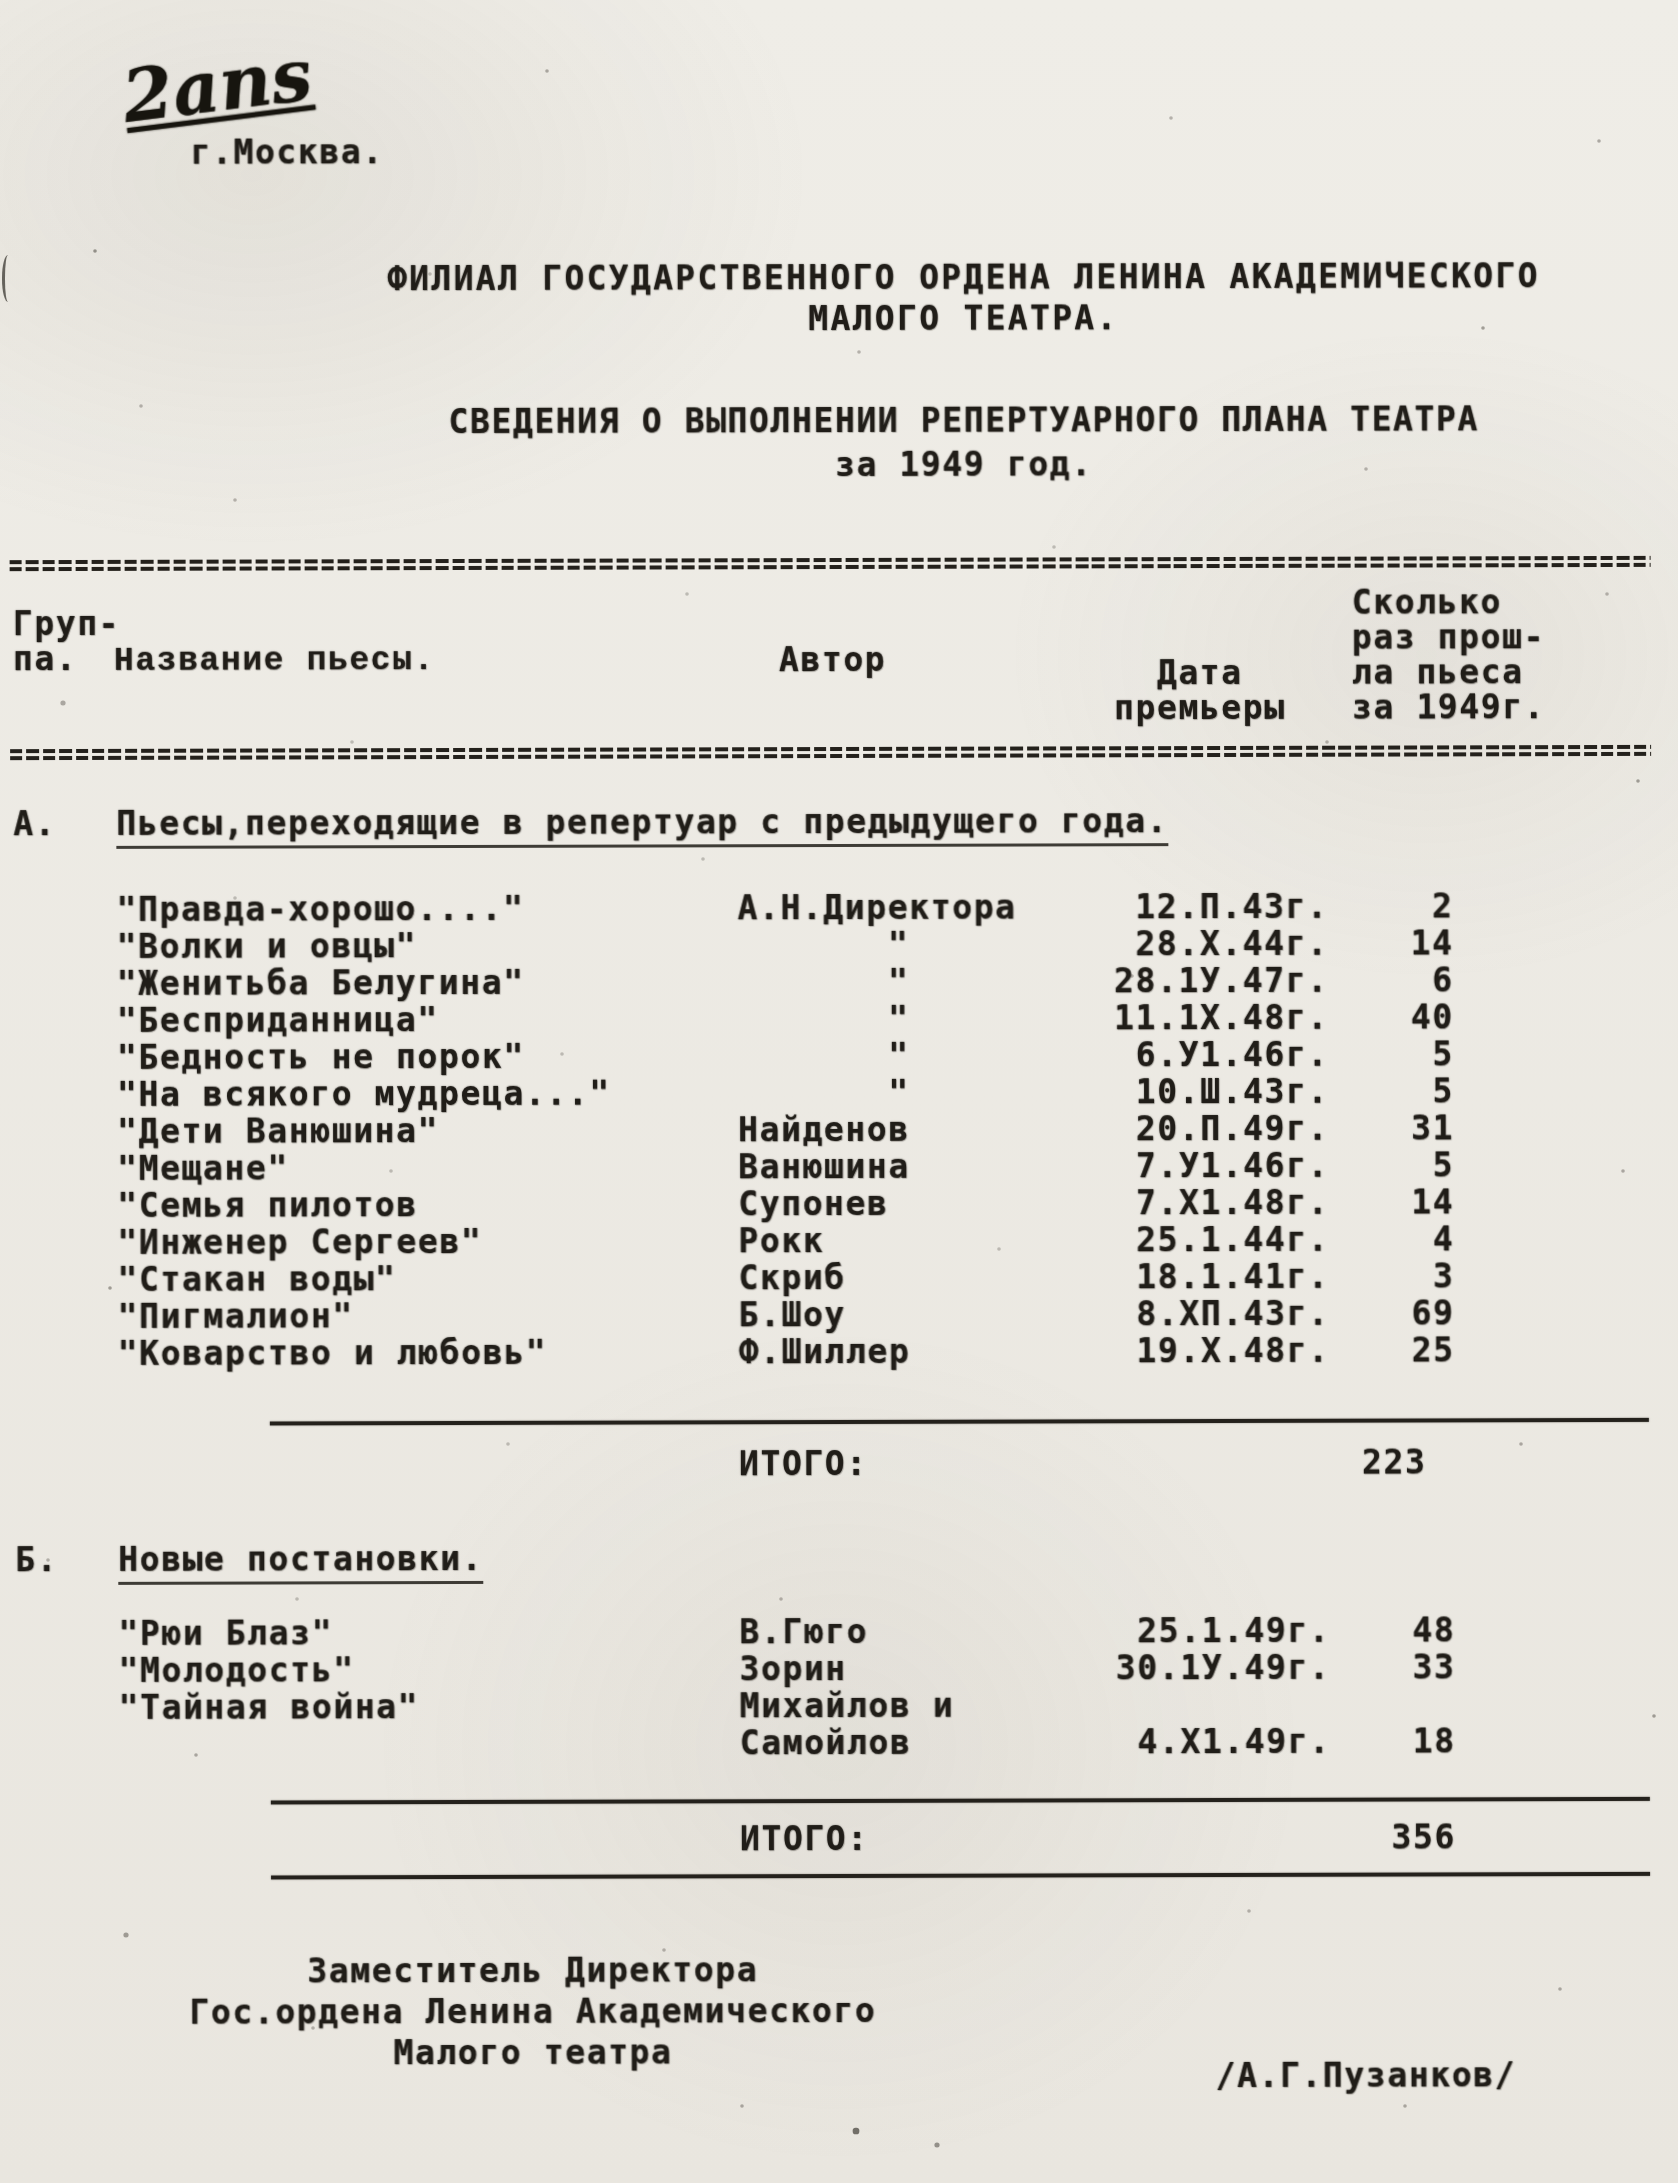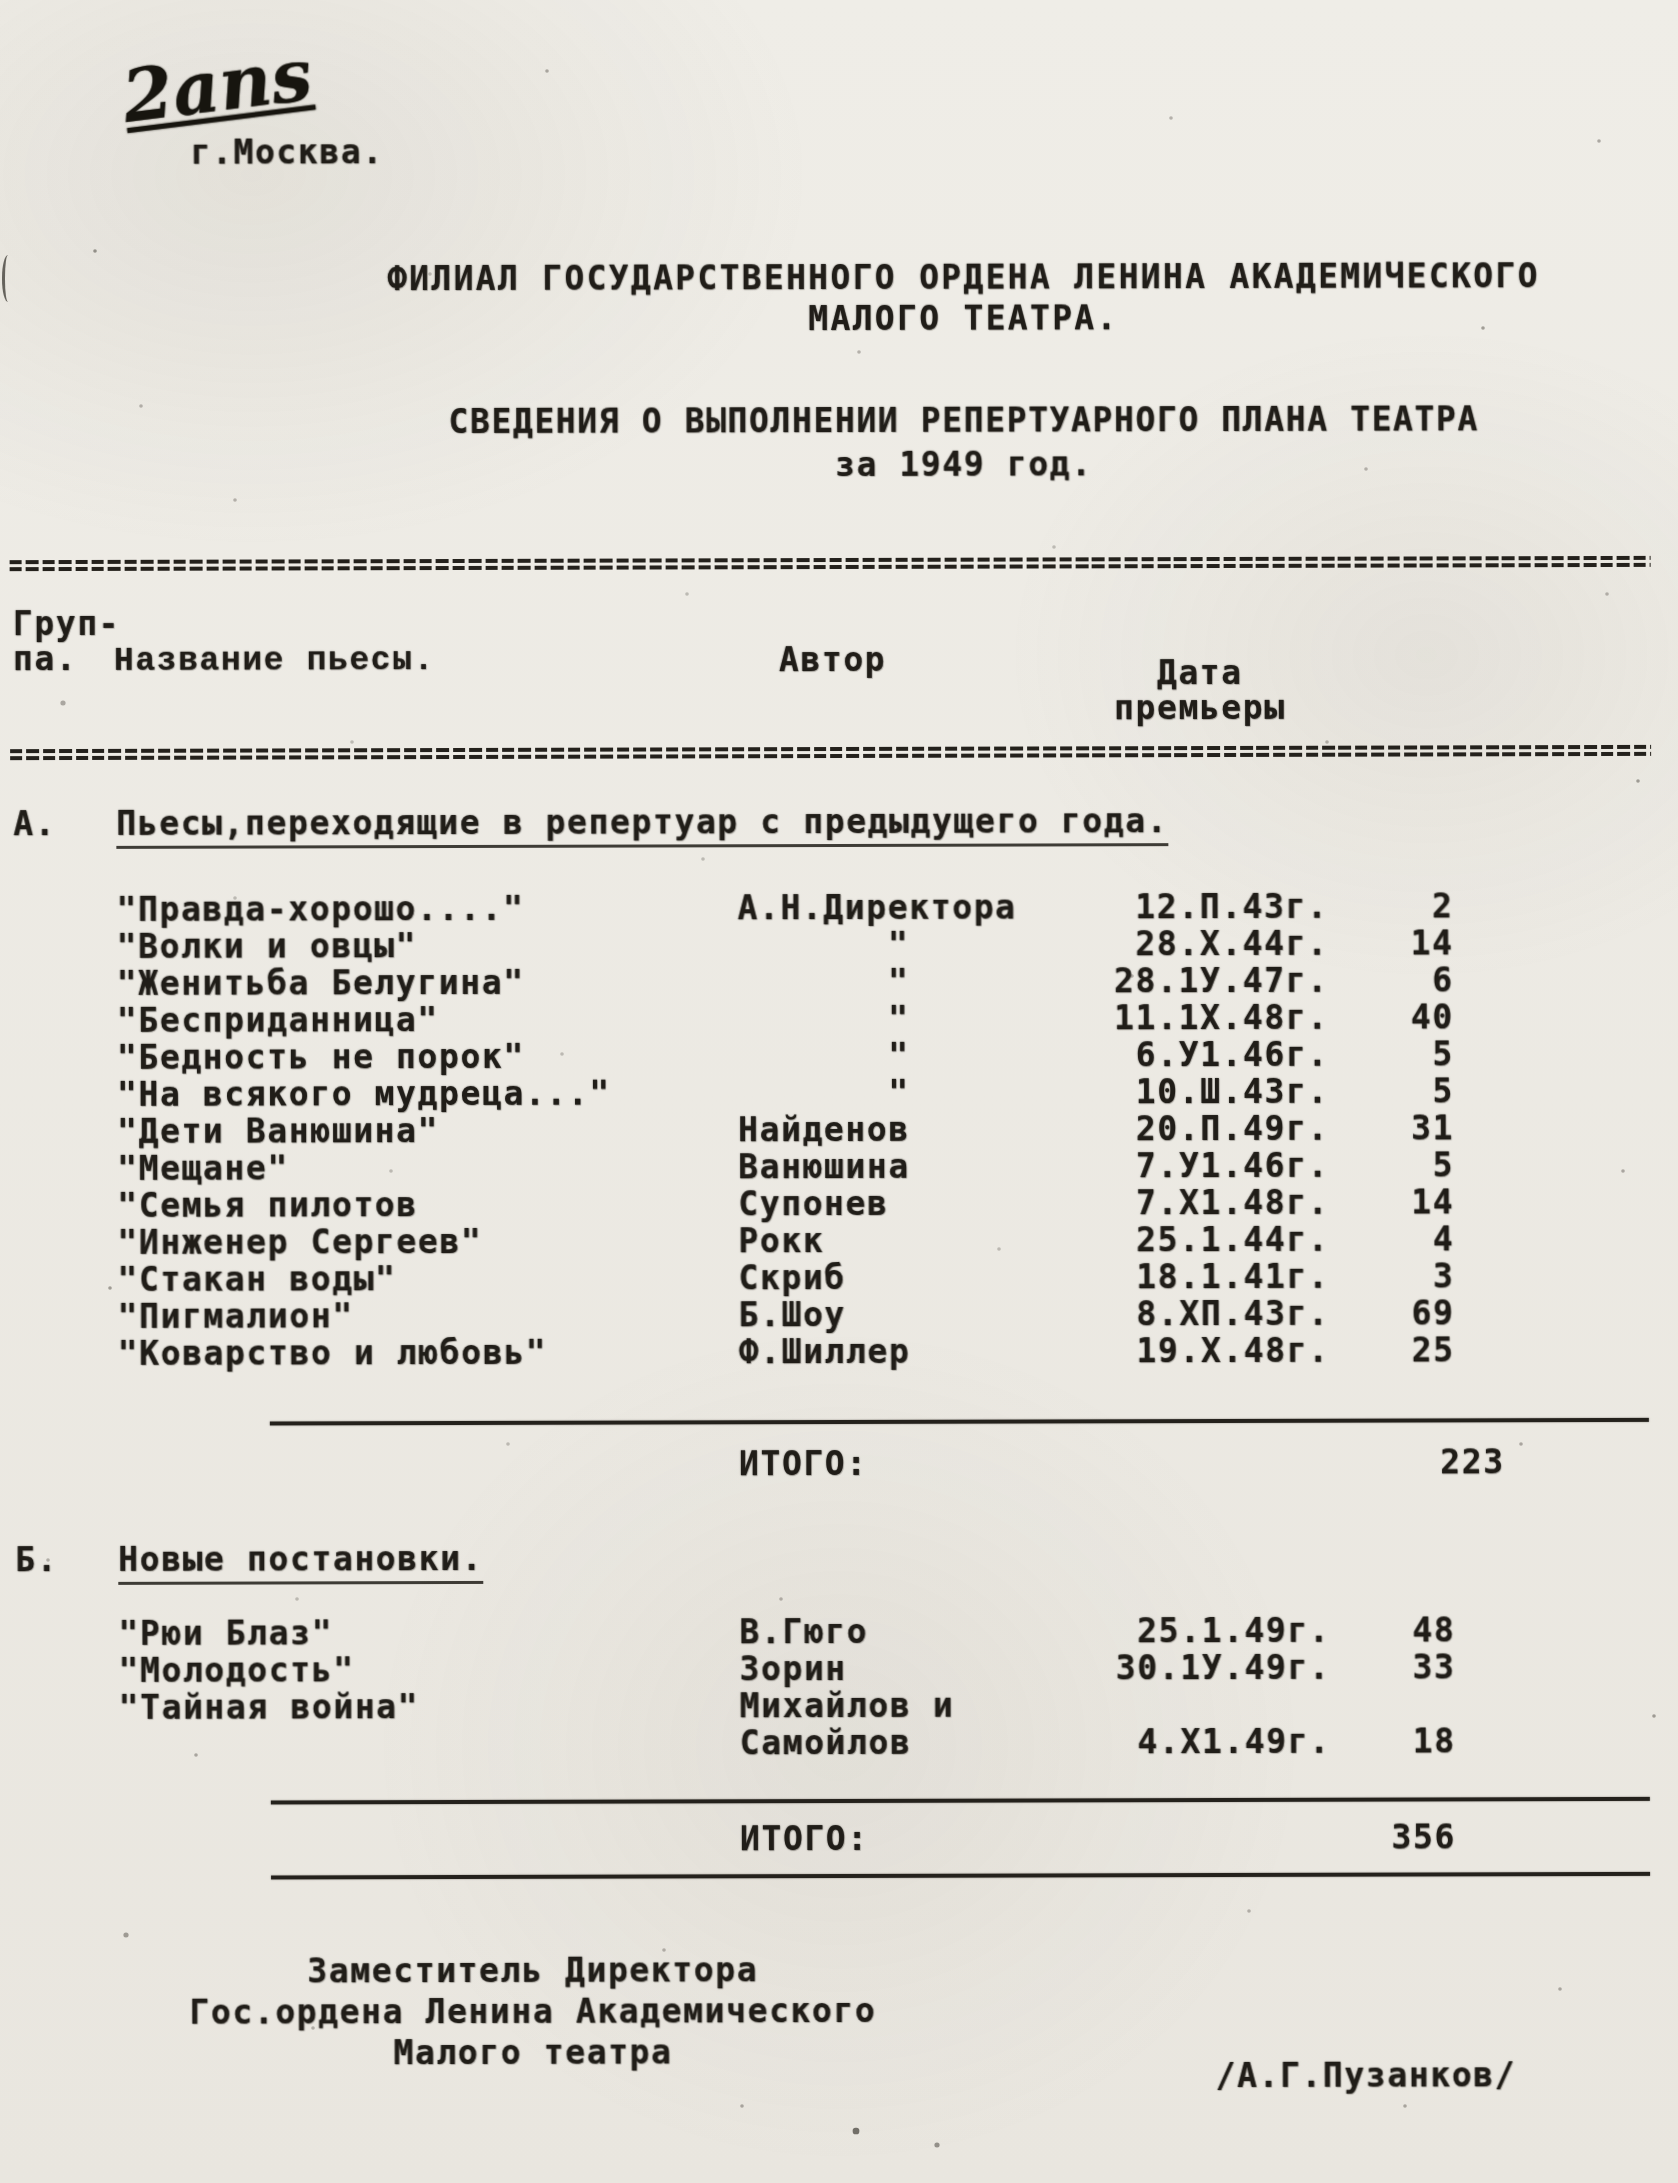--- a/index.html
+++ b/index.html
@@ -82,21 +82,21 @@
   .rows-a{top:889px;}
   .rows-b{top:1613px;}
   .row{display:grid;grid-template-columns:103px 621px 365px 226px 125px;height:37px;line-height:37px;}
   .c-group{}
   .c-title{white-space:pre;overflow:visible;}
   .c-author{white-space:pre;}
   .c-date{text-align:right;white-space:pre;}
   .c-count{text-align:right;}
 
   .itogo-label-a{position:absolute;left:738px;top:1444px;}
-  .itogo-value-a{position:absolute;left:1409px;width:125px;top:1444px;text-align:center;}
+  .itogo-value-a{position:absolute;left:1361px;width:125px;top:1444px;text-align:left;}
   .itogo-label-b{position:absolute;left:738px;top:1819px;}
   .itogo-value-b{position:absolute;left:1329px;width:125px;top:1819px;text-align:right;}
 
   .footer-block{position:absolute;left:117px;top:1949px;width:827px;text-align:center;line-height:41px;}
   .signature{position:absolute;left:1213px;top:2037px;margin-top:20px;}
 
   .edge-artifact{
     position:absolute;left:1.6px;top:255px;width:9.4px;height:47px;
     border-left:3.9px solid rgba(30,27,22,.65);border-radius:50%;
   }
@@ -149,20 +149,24 @@
     </div>
 
     <div class="rule-eq rule-top"></div>
 
     <div class="hcell tw pre h-group">Груп-
 па.</div>
     <div class="hcell tw h-title">Название пьесы.</div>
     <div class="hcell tw h-author">Автор</div>
     <div class="hcell tw pre h-date">  Дата
 премьеры</div>
+    <div class="hcell tw pre h-count">Сколько
+раз прош-
+ла пьеса
+за 1949г.</div>
 
     <div class="rule-eq rule-mid"></div>
 
     <div class="section-head sec-a">
       <span class="section-label tw">А.</span>
       <span class="section-heading tw">Пьесы,переходящие в репертуар с предыдущего года.</span>
     </div>
 
     <div class="rows rows-a">
       <div class="row">

